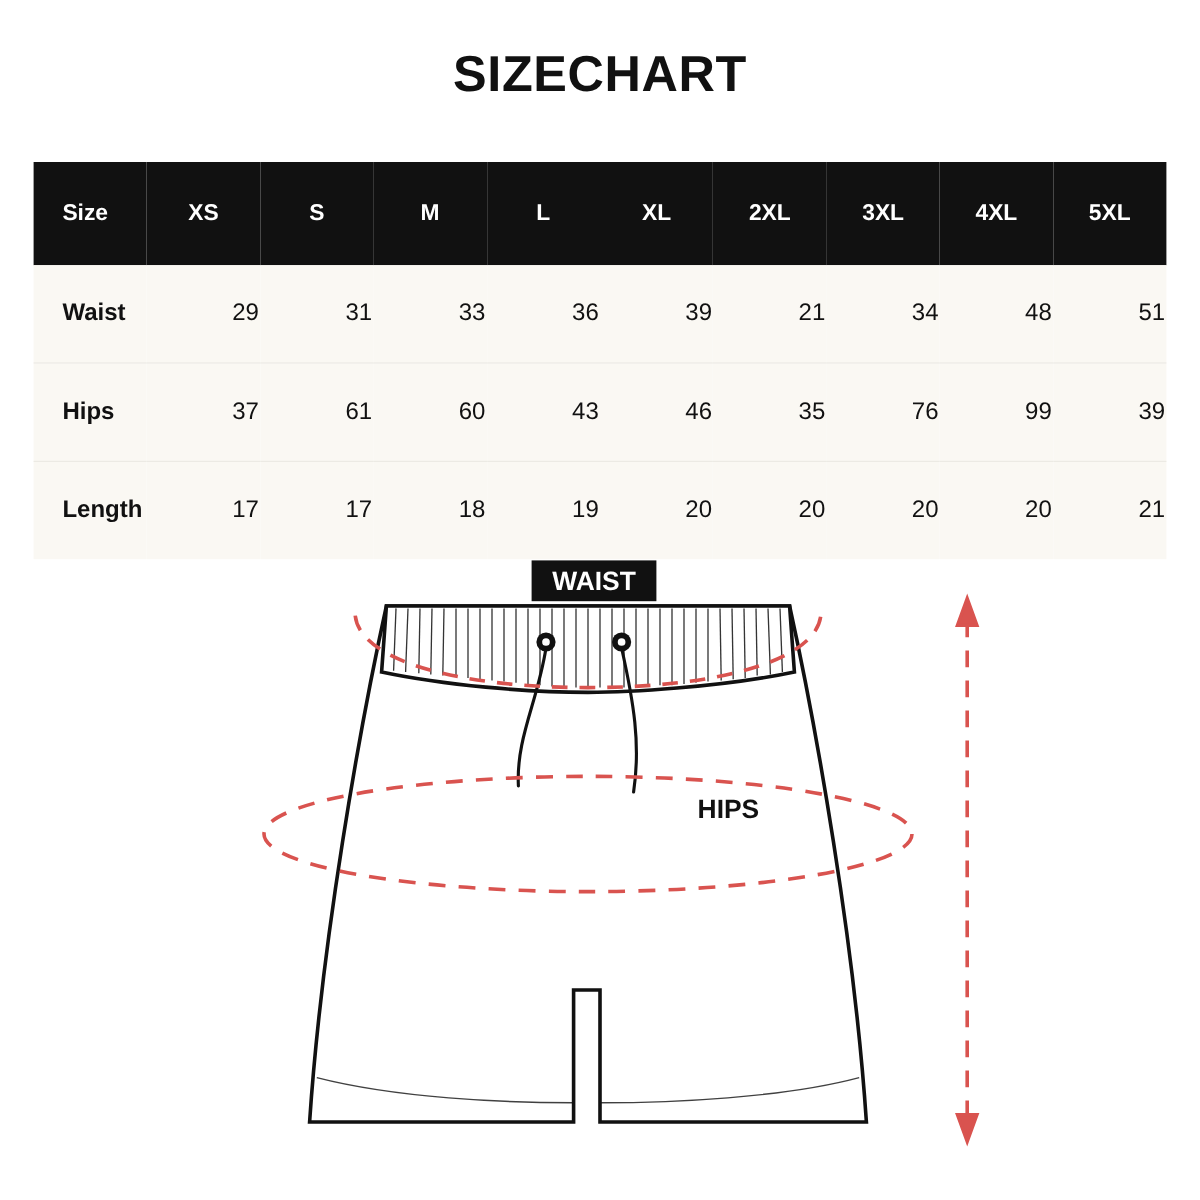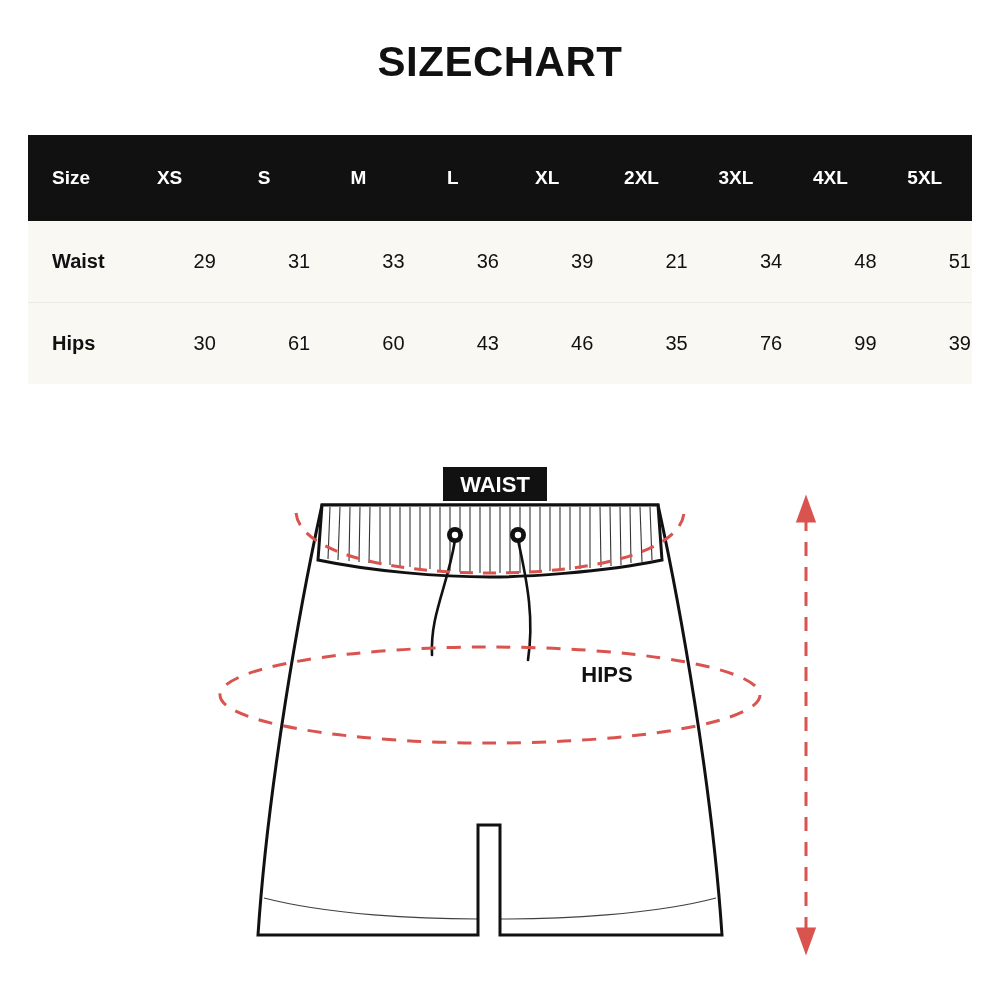--- a/index.html
+++ b/index.html
@@ -123,29 +123,41 @@
           <td>33</td>
           <td>36</td>
           <td>39</td>
           <td>21</td>
           <td>34</td>
           <td>48</td>
           <td>51</td>
         </tr>
         <tr>
           <td class="row-label">Hips</td>
-          <td>30</td>
+          <td>37</td>
           <td>61</td>
           <td>60</td>
           <td>43</td>
           <td>46</td>
           <td>35</td>
           <td>76</td>
           <td>99</td>
           <td>39</td>
+        </tr>
+        <tr>
+          <td class="row-label">Length</td>
+          <td>17</td>
+          <td>17</td>
+          <td>18</td>
+          <td>19</td>
+          <td>20</td>
+          <td>20</td>
+          <td>20</td>
+          <td>20</td>
+          <td>21</td>
         </tr>
       </tbody>
     </table>
   </div>
 
   <div class="illustration">
     <svg width="1000" height="545" viewBox="0 0 1000 545" xmlns="http://www.w3.org/2000/svg">
 
       <g fill="#ffffff" stroke="#111111" stroke-width="3">
 

